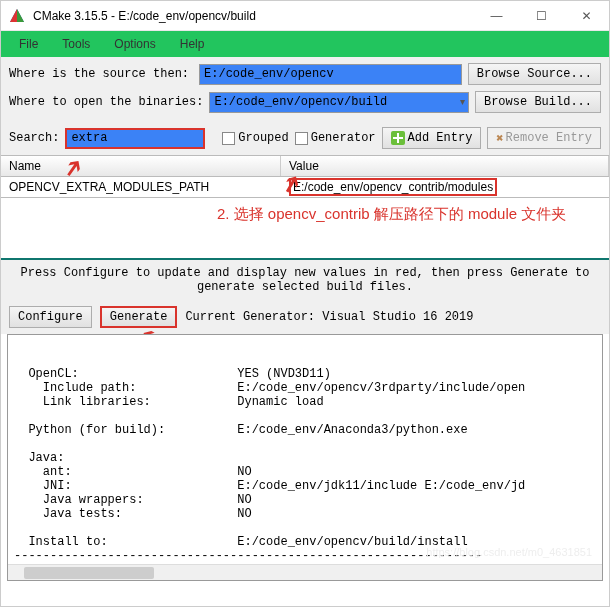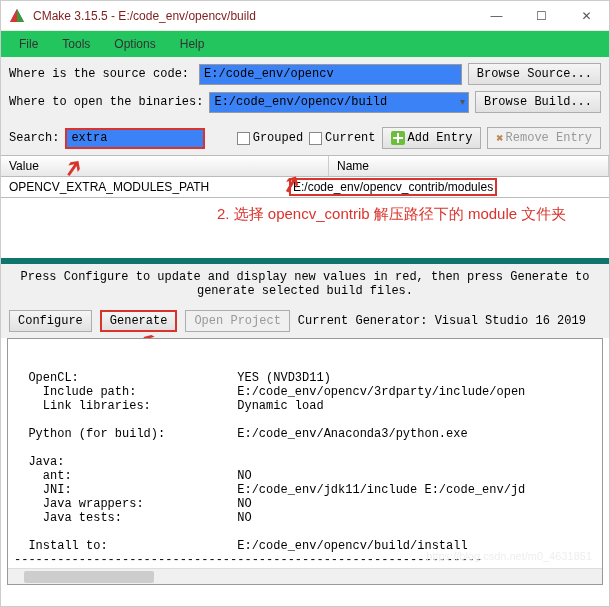--- a/index.html
+++ b/index.html
@@ -21,21 +21,21 @@
     display: flex;
     align-items: center;
     padding: 0 8px;
     position: relative;
   }
   .titlebar-icon {
     width: 16px; height: 16px;
     margin-right: 8px;
   }
   .titlebar-title {
-    color: #7f1d1d;
+    color: #000000;
     font-size: 12px;
   }
   .window-controls {
     position: absolute;
     right: 0; top: 0;
     display: flex;
   }
   .window-controls div {
     width: 45px; height: 30px;
     display: flex; align-items: center; justify-content: center;
@@ -145,21 +145,21 @@
     background:#fff;
   }
   .red { color:#d9332c; }
   .red-box { border:2px solid #d9332c; }
   .hint-area {
     text-align:center;
     padding: 6px 8px;
     font-family:"Courier New",monospace;
     font-size:12px;
     background:#f0f0f0;
-    border-top:6px solid #0f766e;
+    border-top:2px solid #0f766e;
   }
   .action-row {
     display:flex;
     align-items:center;
     gap:8px;
     padding:6px 8px;
     background:#f0f0f0;
   }
   .output {
     border:1px solid #999;
@@ -224,21 +224,21 @@
 
 <div class="menubar">
   <span>File</span>
   <span>Tools</span>
   <span>Options</span>
   <span>Help</span>
 </div>
 
 <div class="form-area">
   <div class="form-row">
-    <span class="lbl mono">Where is the source code:</span>
+    <span class="lbl mono">Where is the source then:</span>
     <div style="width:10px"></div>
     <input class="text-input" style="flex: 1 1 0%;" value="E:/code_env/opencv">
     <div style="width:6px"></div>
     <button class="btn">Browse Source...</button>
   </div>
   <div class="form-row">
     <span class="lbl mono">Where to open the binaries:</span>
     <div style="width:6px"></div>
     <div class="combo-wrap">
       <input class="combo" value="E:/code_env/opencv/build" style="">
@@ -254,37 +254,37 @@
   <span style="position:relative; display:inline-block;">
     <input class="text-input search-input red-box" value="extra" style="">
   </span>
   <div style="flex:1"></div>
   <label class="checkbox-lbl">
     <span class="checkbox-box"></span>
       <span>Grouped</span>
   </label>
   <label class="checkbox-lbl">
     <span class="checkbox-box"></span>
-      <span>Current</span>
+      <span>Generator</span>
   </label>
   <button class="btn">
     <span class="plus-icon"></span>
     <span>Add Entry</span>
   </button>
   <button class="btn disabled">
     <span class="x-icon">✖</span>
     <span>Remove Entry</span>
   </button>
 </div>
 
 <div class="table-wrap">
   <div class="table-area">
     <div class="table-header">
+      <div class="th th-name">Name</div>
       <div class="th th-value">Value</div>
-      <div class="th th-name">Name</div>
     </div>
     <div class="table-row">
       <div class="td-name">OPENCV_EXTRA_MODULES_PATH</div>
       <div class="td-value">
         <span class="red-box" style="padding:0 2px;">E:/code_env/opencv_contrib/modules</span>
       </div>
     </div>
   </div>
 
   <div class="ann-area">
@@ -294,21 +294,20 @@
   </div>
 </div>
 
 <div class="hint-area">Press Configure to update and display new values in red, then press Generate to generate selected build files.</div>
 
 <div class="action-row" style="position:relative;">
   <button class="btn">Configure</button>
   <span style="position:relative;display:inline-block;">
     <button class="btn red-box">Generate</button>
   </span>
-  <button class="btn disabled">Open Project</button>
   <span class="mono">Current Generator: Visual Studio 16 2019</span>
   <span class="red-arrow" style="left:140px; top:24px; transform:rotate(210deg);">➔</span>
   <span class="red" style="position:absolute; left:170px; top:38px; font-size:15px;">3. 点击生成</span>
 </div>
 
 <div class="output">
   <div class="content" id="output-content">  OpenCL:                      YES (NVD3D11)
     Include path:              E:/code_env/opencv/3rdparty/include/open
     Link libraries:            Dynamic load
 

